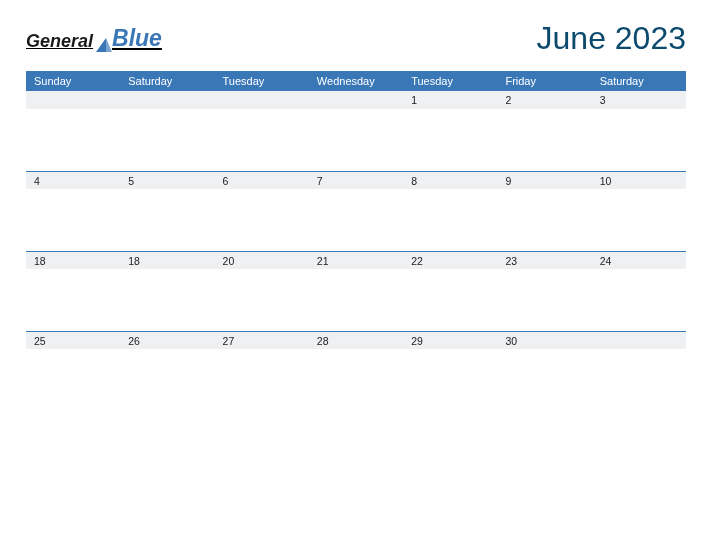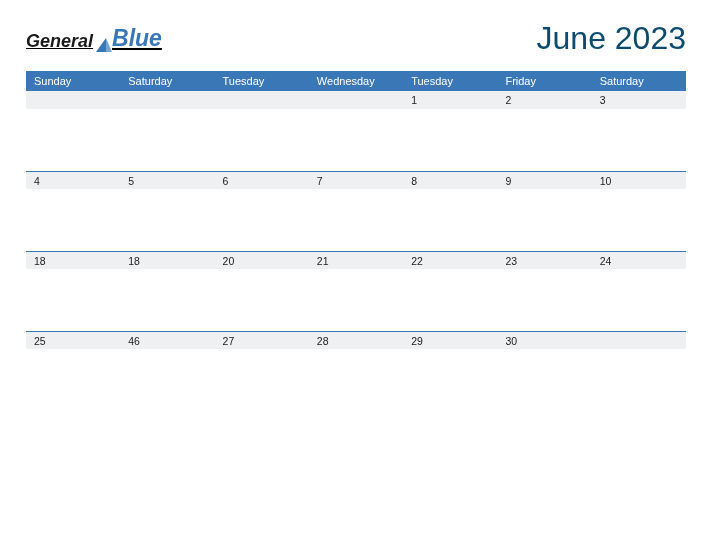--- a/index.html
+++ b/index.html
@@ -164,21 +164,21 @@
         <div class="date-cell">22</div>
         <div class="date-cell">23</div>
         <div class="date-cell">24</div>
       </div>
       <div class="week-body"></div>
     </div>
 
     <div class="week">
       <div class="date-row">
         <div class="date-cell">25</div>
-        <div class="date-cell">46</div>
+        <div class="date-cell">26</div>
         <div class="date-cell">27</div>
         <div class="date-cell">28</div>
         <div class="date-cell">29</div>
         <div class="date-cell">30</div>
         <div class="date-cell"></div>
       </div>
       <div class="week-body"></div>
     </div>
 
   </div>

